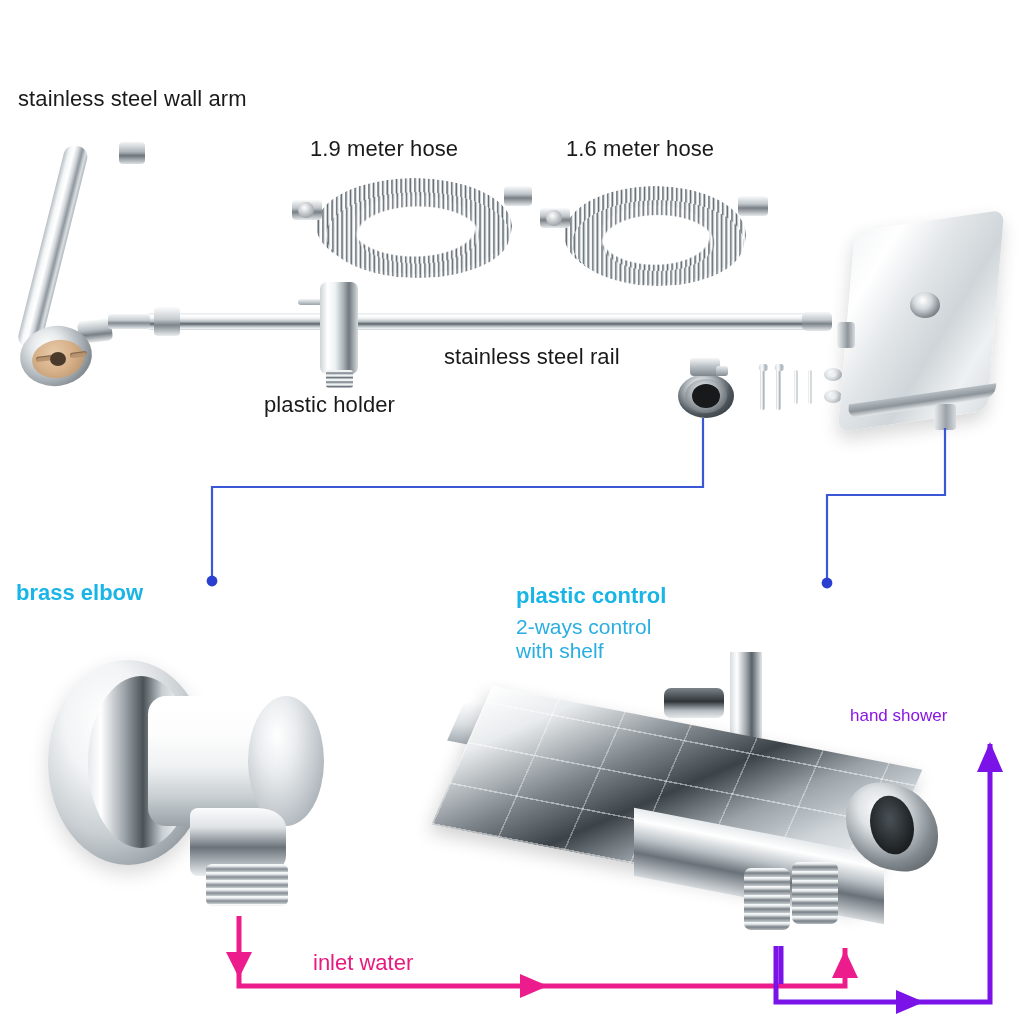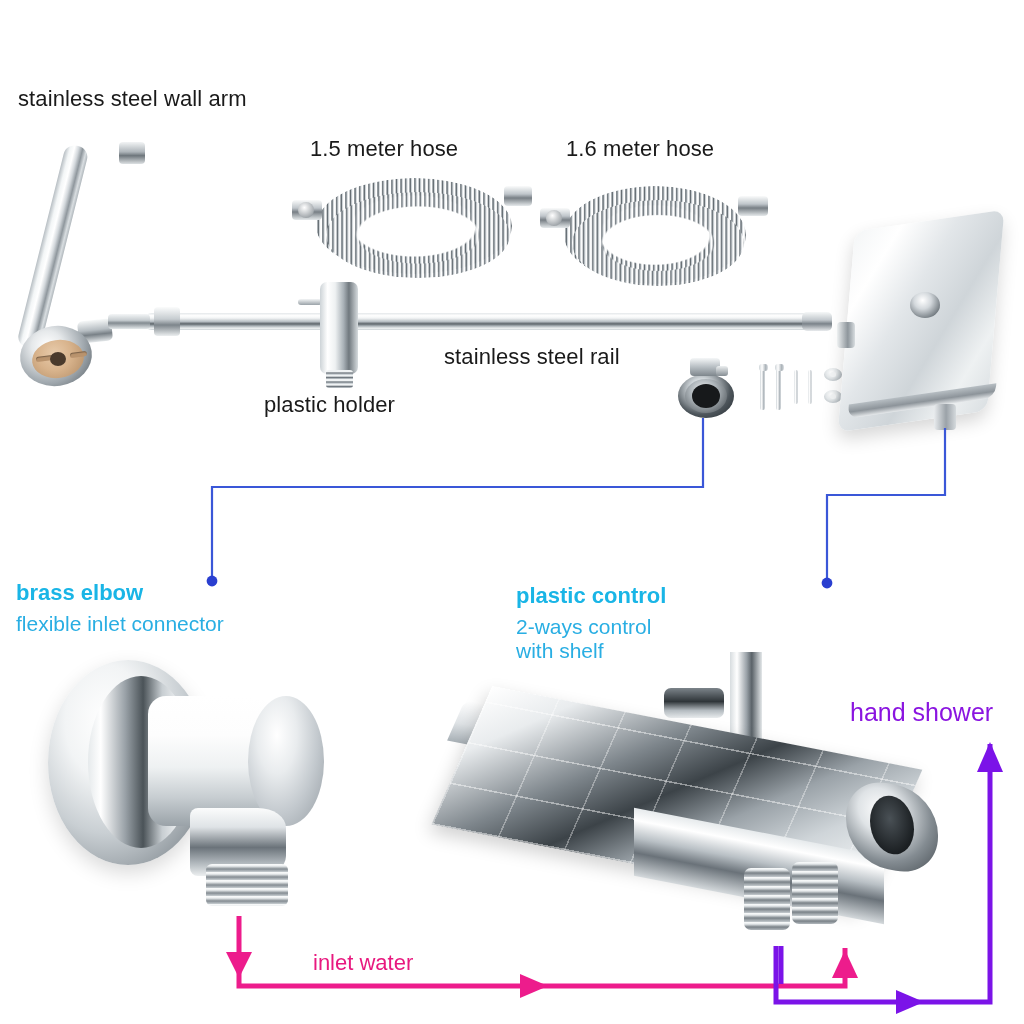--- a/index.html
+++ b/index.html
@@ -6,21 +6,21 @@
   html,body{margin:0;padding:0;background:#ffffff;}
   body{width:1024px;height:1024px;overflow:hidden;
        font-family:"Liberation Sans","DejaVu Sans",sans-serif;}
   #stage{position:relative;width:1024px;height:1024px;background:#fff;}
 
   
   .lbl{position:absolute;white-space:nowrap;color:#111;}
   .lbl-black{font-size:22px;color:#1a1a1a;font-weight:400;letter-spacing:.1px;}
   .lbl-cyan-bold{font-size:22px;color:#19B5E6;font-weight:bold;}
   .lbl-cyan{font-size:21px;color:#29AEE3;font-weight:400;line-height:24px;white-space:pre-line;}
-  .lbl-purple{font-size:25px;color:#8A14E0;font-weight:400;}
+  .lbl-purple{font-size:17px;color:#8A14E0;font-weight:400;margin-top:8px;}
   .lbl-magenta{font-size:22px;color:#E8197F;font-weight:400;}
 
   
   .ovl{position:absolute;left:0;top:0;width:1024px;height:1024px;pointer-events:none;}
 
   
   .part{position:absolute;}
   .chrome-h{
     background:linear-gradient(180deg,#e4e8ea 0%,#ffffff 16%,#f2f4f5 30%,#b9c0c5 50%,
       #5d656b 64%,#a9b1b6 76%,#eef1f2 90%,#cbd1d5 100%);
@@ -293,30 +293,29 @@
     </g>
 
     <path d="M 896,990 L 896,1014 L 924,1002 z" fill="#7B13E8"></path>
     <path d="M 977,772 L 1003,772 L 990,742 z" fill="#7B13E8"></path>
 
     <line x1="781" y1="946" x2="781" y2="984" stroke="#7B13E8" stroke-width="5"></line>
   </svg>
 
   <div class="lbl lbl-black" style="left:18px;top:86px;">stainless steel wall arm</div>
 
-  <div class="lbl lbl-black" style="left:310px;top:136px;">1.5 meter hose</div>
+  <div class="lbl lbl-black" style="left:310px;top:136px;">1.9 meter hose</div>
 
   <div class="lbl lbl-black" style="left:566px;top:136px;">1.6 meter hose</div>
 
   <div class="lbl lbl-black" style="left:444px;top:344px;">stainless steel rail</div>
 
   <div class="lbl lbl-black" style="left:264px;top:392px;">plastic holder</div>
 
   <div class="lbl lbl-cyan-bold" style="left:16px;top:580px;">brass elbow</div>
-  <div class="lbl lbl-cyan" style="left:16px;top:612px;">flexible inlet connector</div>
 
   <div class="lbl lbl-cyan-bold" style="left:516px;top:583px;">plastic control</div>
   <div class="lbl lbl-cyan" style="left:516px;top:615px;">2-ways control
 with shelf</div>
 
   <div class="lbl lbl-purple" style="left:850px;top:698px;">hand shower</div>
 
   <div class="lbl lbl-magenta" style="left:313px;top:950px;">inlet water</div>
 
 </div>

